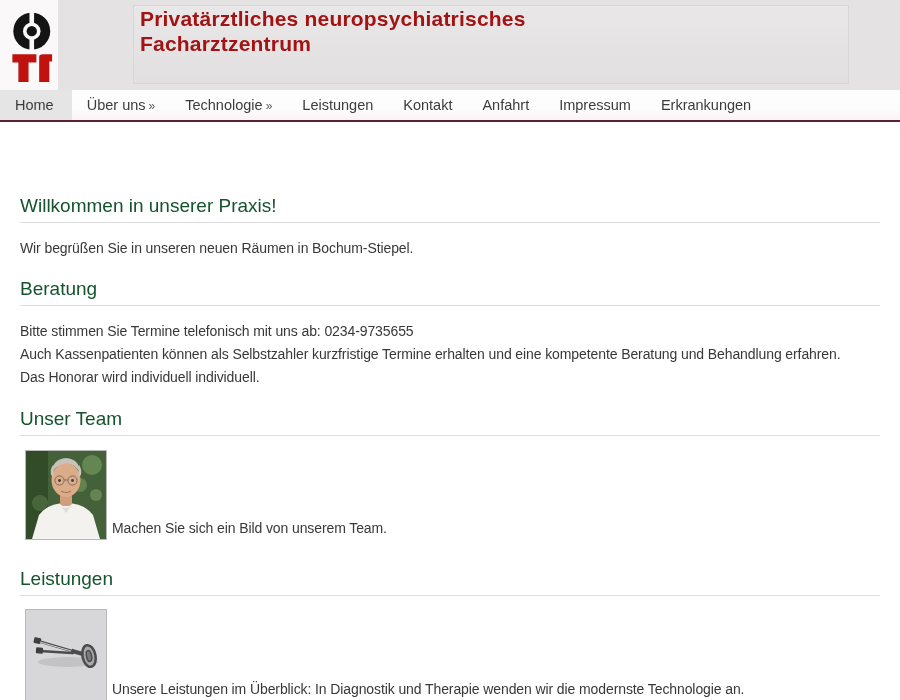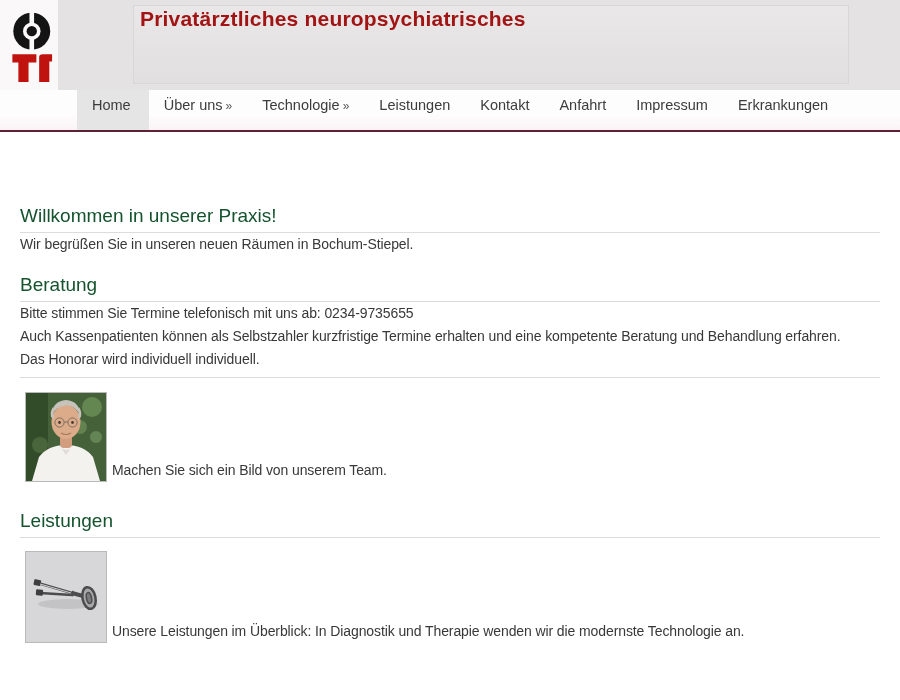--- a/index.html
+++ b/index.html
@@ -11,35 +11,35 @@
   .logo-box { position:absolute; left:0; top:0; width:58px; height:90px;
               background:#faf8f8; display:flex; align-items:center; justify-content:center; }
   .title-panel { position:absolute; left:85px; top:5px; width:716px; height:79px;
                  background:linear-gradient(#e9e7e7,#e1dfdf);
                  border:1px solid #d8d6d6;
                  display:flex; flex-direction:column; padding-left:6px;margin-left:48px; }
   .title-line { font-size:21px; font-weight:bold; color:#a21414; line-height:25px;
                 letter-spacing:0.2px; white-space:nowrap; }
 
   
-  .nav { height:42px; background:linear-gradient(#fefdfe 60%, #fbf3f6);
-         border-bottom:2px solid #5c2134; display:flex; padding-left:77px; }
+  .nav { height:32px; background:linear-gradient(#fefdfe 60%, #fbf3f6);
+         border-bottom:2px solid #5c2134; display:flex; }
   .nav-item { padding:0 15px; line-height:30px; font-size:14.5px; color:#3c3c3c;
               cursor:pointer; white-space:nowrap; }
   .nav-item.active { background:#e6e5e5; }
   .nav-arrow { font-size:12px; color:#5a5a5a; margin-left:3px; }
 
   
   .main { padding:0 20px; }
   .main h2 { font-size:19px; font-weight:400; color:#14532d; line-height:21px; }
   .rule { border:none; border-top:1px solid #dcdcdc; height:0; margin-top:6px; }
   .para { font-size:14px; color:#383838; line-height:23px; letter-spacing:-0.1px;
           white-space:nowrap; }
   .h-welcome { margin-top:73px; }
-  .block-paras { }
+  .block-paras { margin-top:14px; }
   .h-termine { margin-top:18px; }
   .h-team { margin-top:19px; }
   .h-leistungen { margin-top:28px; }
 
   .media-row { display:flex; align-items:flex-end; margin-top:14px; }
   .media-row.tight { margin-top:13px; }
   .thumb { flex:0 0 auto; width:82px; border:1px solid #b9b9b9; margin-left:5px;
            background:#d7d6d8; line-height:0; }
   .thumb svg { display:block; }
   .media-text { margin-left:5px; font-size:14px; color:#383838; line-height:23px;
@@ -54,20 +54,21 @@
       <circle cx="29" cy="25" r="20" fill="#141414"></circle>
       <rect x="26.5" y="3" width="5" height="44" fill="#faf8f8"></rect>
       <circle cx="29" cy="25" r="9.5" fill="#faf8f8"></circle>
       <circle cx="29" cy="25" r="5.6" fill="#141414"></circle>
       <path d="M8,50 h26 v9 h-8.5 v21 h-11 v-21 H8 Z" fill="#c01310"></path>
       <path d="M37,53 q0,-3 4,-3 h10 v8 h-3 v22 h-11 Z" fill="#c01310"></path>
     </svg>
   </div>
   <div class="title-panel">
     <div class="title-line">Privatärztliches neuropsychiatrisches</div>
+    <div class="title-line">Facharztzentrum</div>
   </div>
 </div>
 
 <div class="nav">
   <div class="nav-item active"><span>Home</span><span class="nav-arrow"></span></div>
   <div class="nav-item"><span>Über uns</span><span class="nav-arrow">»</span></div>
   <div class="nav-item"><span>Technologie</span><span class="nav-arrow">»</span></div>
   <div class="nav-item"><span>Leistungen</span></div>
   <div class="nav-item"><span>Kontakt</span></div>
   <div class="nav-item"><span>Anfahrt</span></div>
@@ -84,20 +85,21 @@
   </div>
 
   <h2 class="h-termine">Beratung</h2>
   <hr class="rule">
   <div class="block-paras">
     <div class="para">Bitte stimmen Sie Termine telefonisch mit uns ab: 0234-9735655</div>
     <div class="para">Auch Kassenpatienten können als Selbstzahler kurzfristige Termine erhalten und eine kompetente Beratung und Behandlung erfahren.</div>
     <div class="para">Das Honorar wird individuell individuell.</div>
   </div>
 
+  <h2 class="h-team">Unser Team</h2>
   <hr class="rule">
   <div class="media-row">
     <div class="thumb">
       <svg width="80" height="88" viewBox="0 0 80 88">
         <rect width="80" height="88" fill="#44613a"></rect>
         <rect width="22" height="88" fill="#2e4727" opacity="0.8"></rect>
         <circle cx="66" cy="14" r="10" fill="#7fa563" opacity="0.55"></circle>
         <circle cx="54" cy="34" r="7" fill="#87ab6c" opacity="0.45"></circle>
         <circle cx="14" cy="52" r="8" fill="#5d7f49" opacity="0.5"></circle>
         <circle cx="70" cy="44" r="6" fill="#99b97e" opacity="0.4"></circle>

